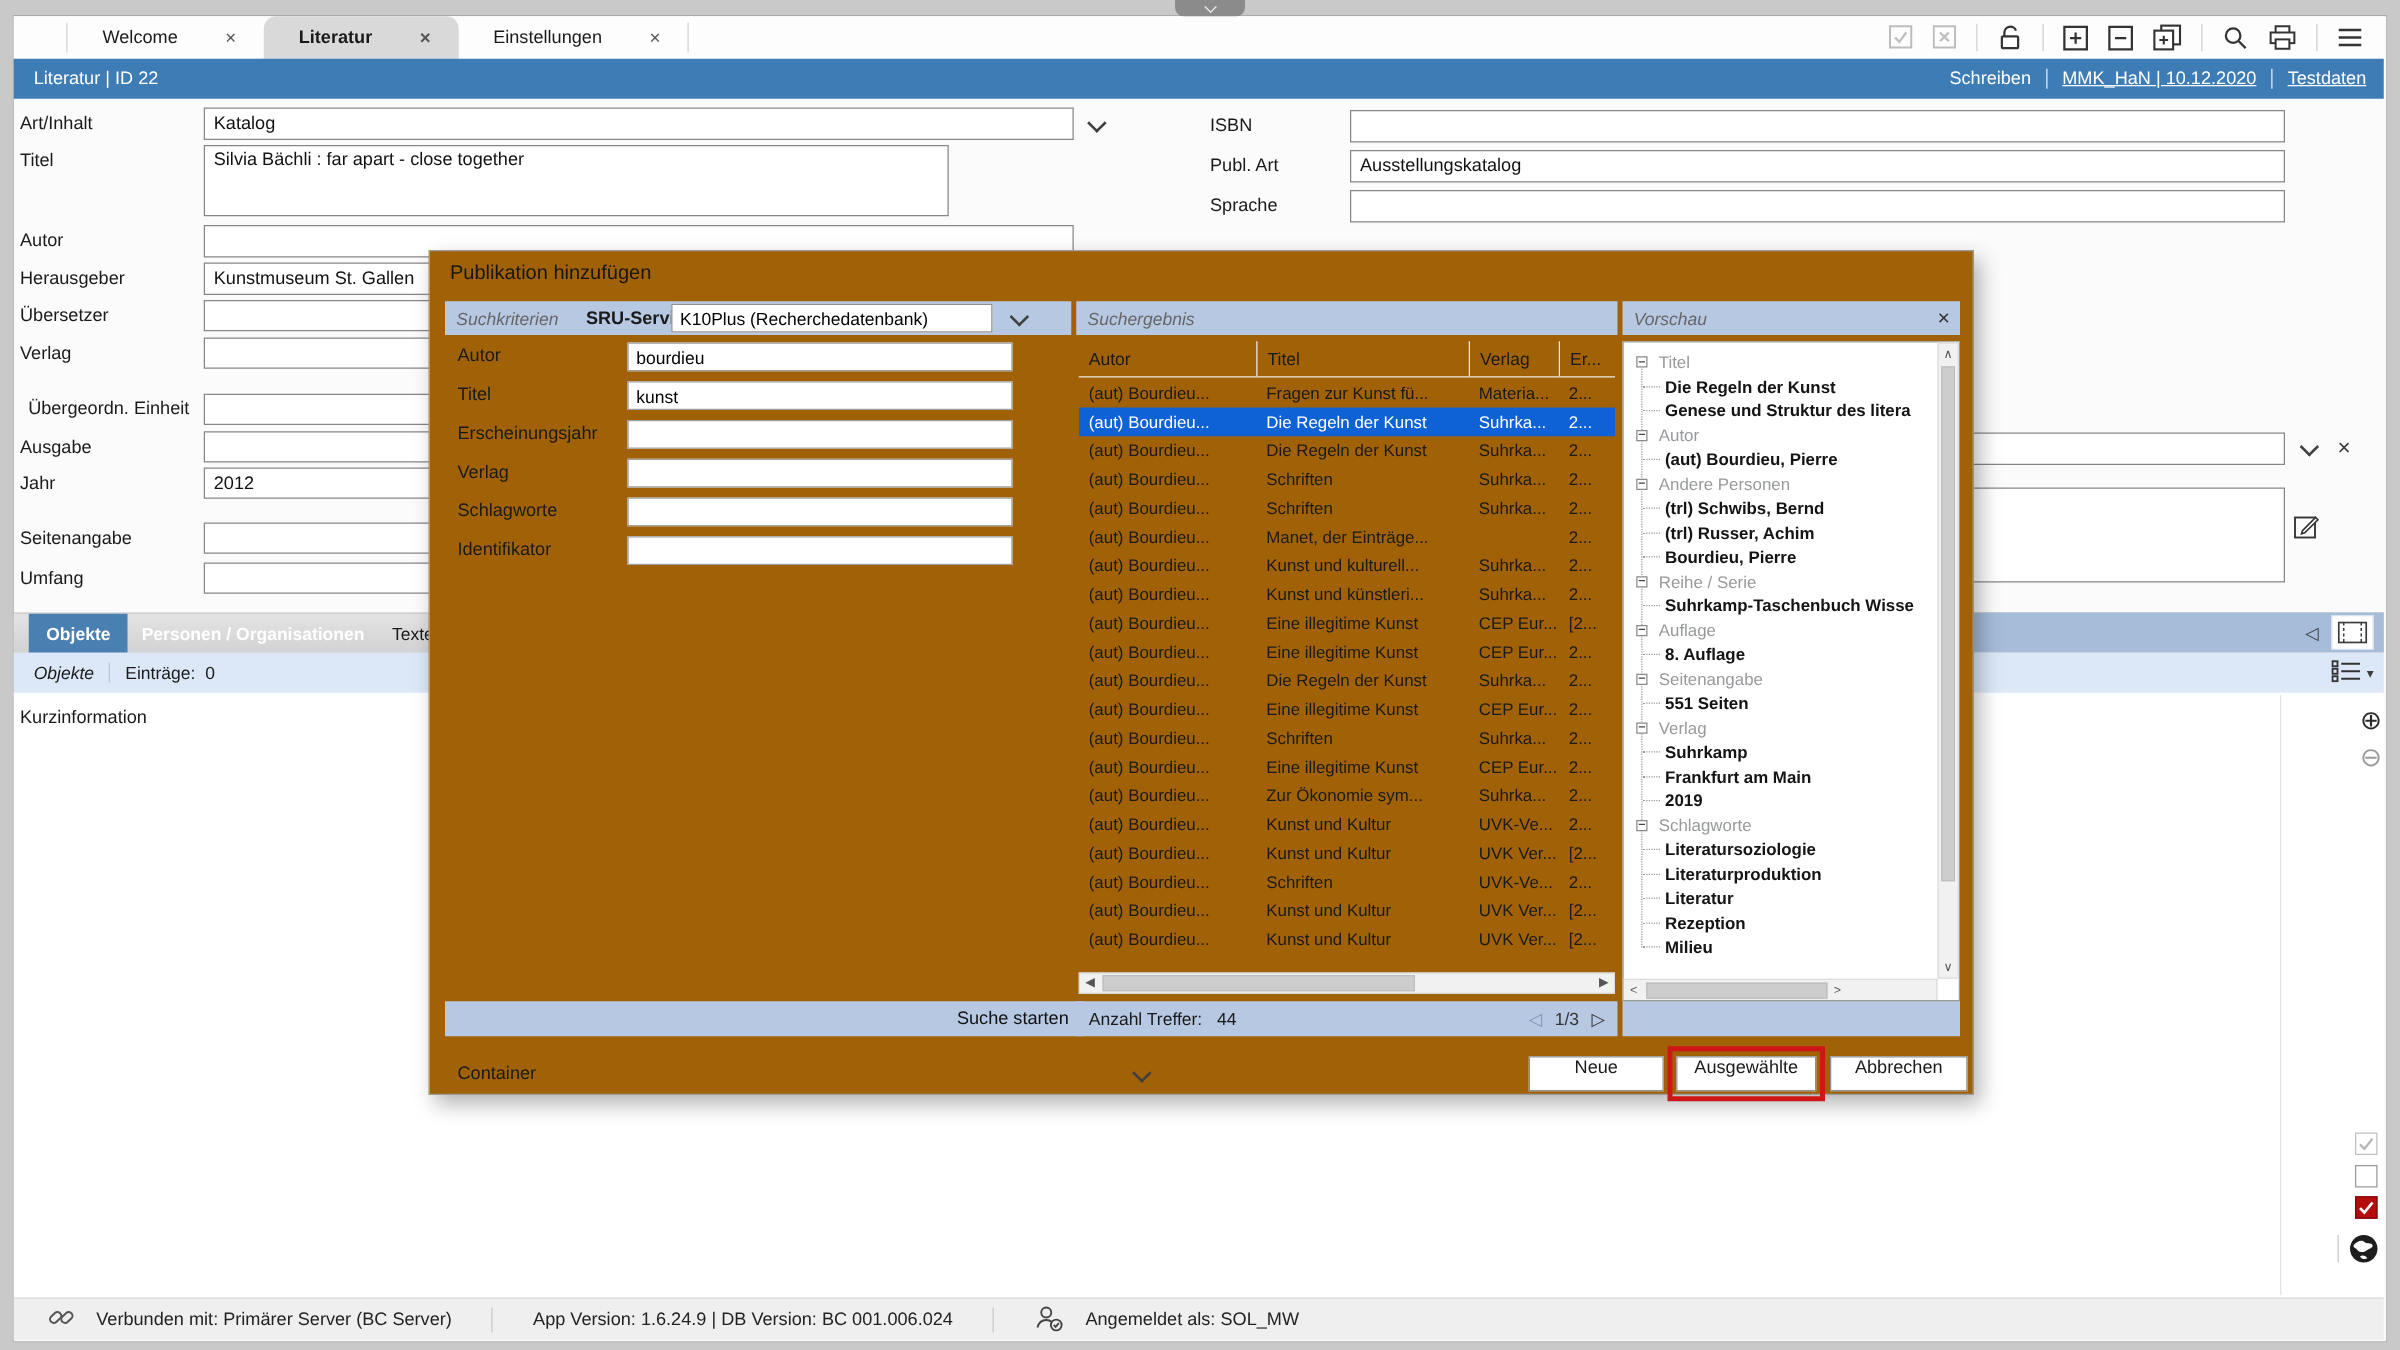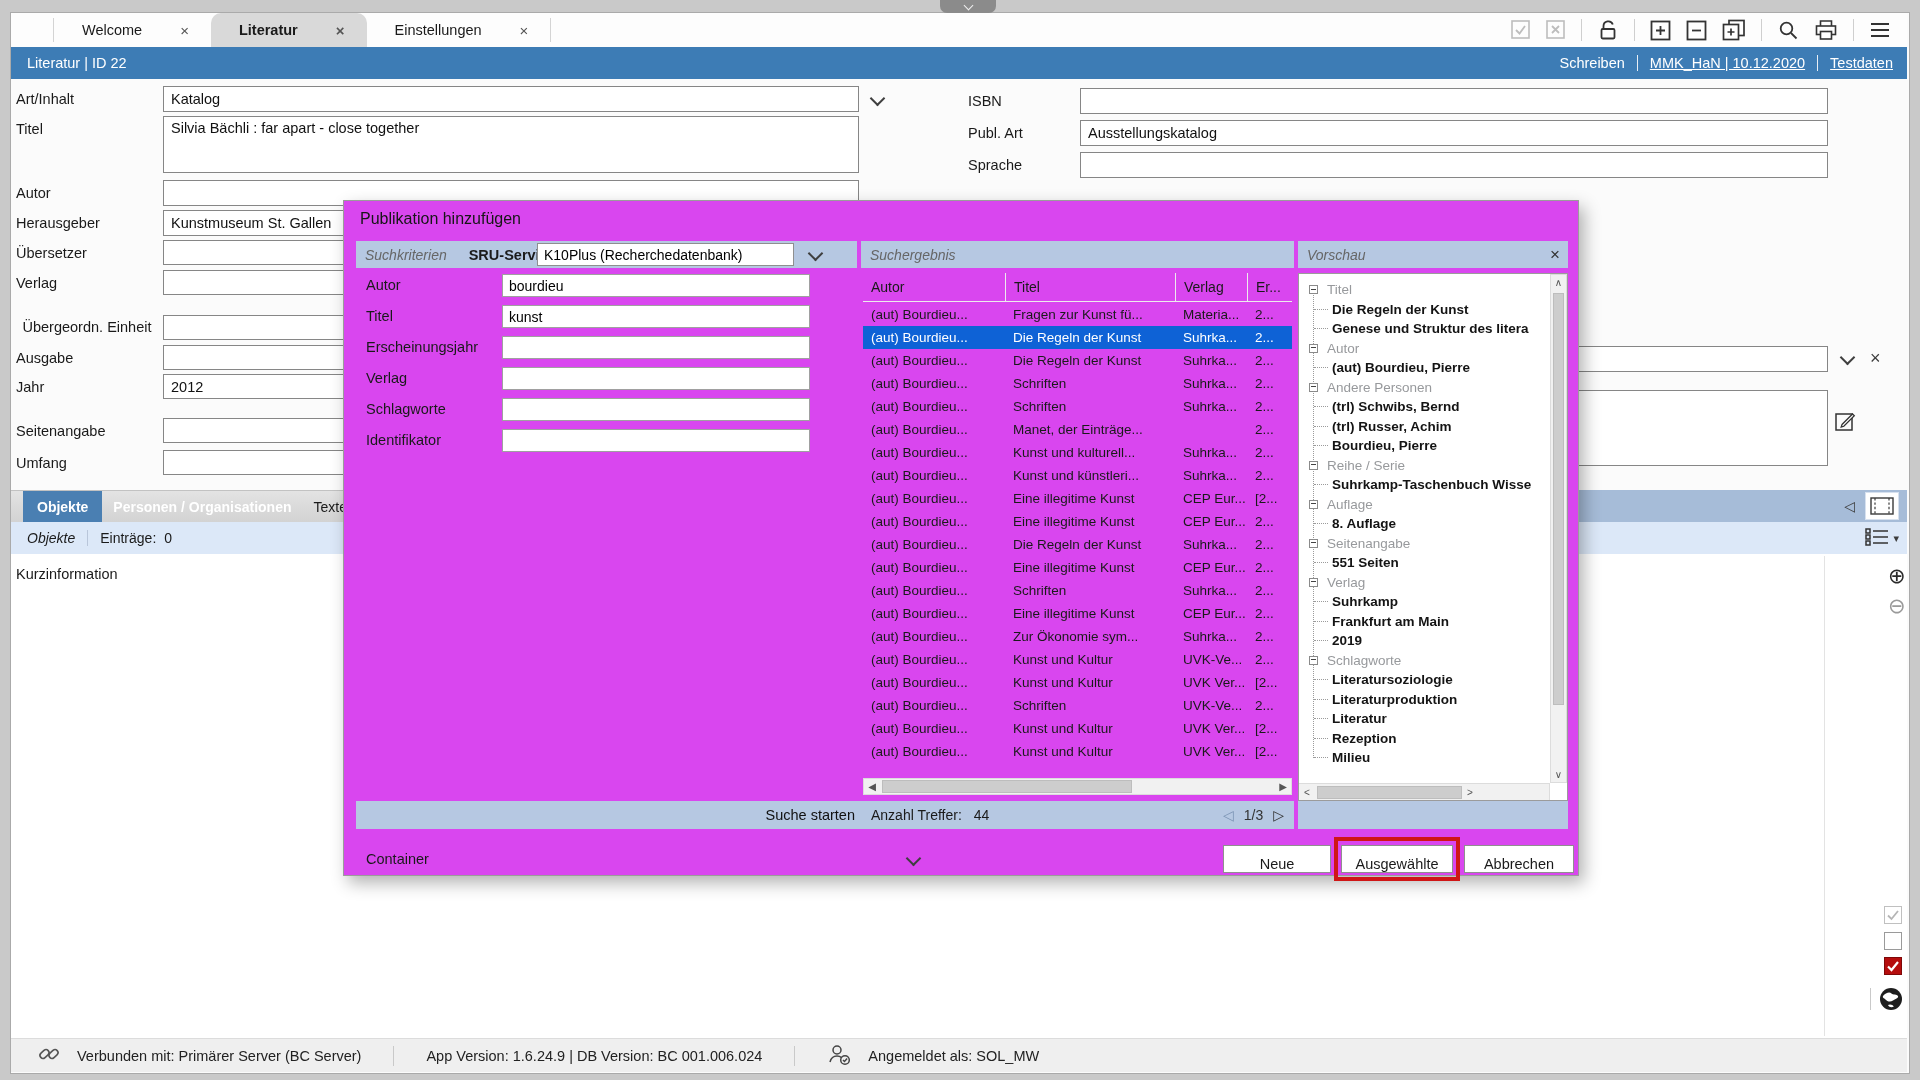--- a/index.html
+++ b/index.html
@@ -65,21 +65,21 @@
       display:flex;align-items:center;justify-content:center;}
   .cb.dis{border-color:#c0c0c0;}
   .cb.red{background:#b50d0d;border-color:#7e0808;}
 
   
   .status{left:11px;top:1038px;width:1896px;height:34px;background:#efefef;border-top:1px solid #dcdcdc;
           display:flex;align-items:center;font-size:14.5px;color:#222;gap:16px;padding-left:26px;box-sizing:border-box;}
   .sdiv{width:1px;height:20px;background:#c9c9c9;margin:0 16px;}
 
   
-  .dlg{left:343px;top:200px;width:1234px;height:674px;background:#d946ef;border:1px solid #9b9b9b;
+  .dlg{left:343px;top:200px;width:1234px;height:674px;background:#a16207;border:1px solid #9b9b9b;
        box-shadow:5px 7px 16px rgba(0,0,0,.30);}
   .dtitle{position:absolute;left:16px;top:9px;font-size:16px;color:#161616;}
   .band{position:absolute;top:40px;height:27px;background:#b6c8e2;display:flex;align-items:center;box-sizing:border-box;}
   .bandlab{font-style:italic;color:#666;font-size:14px;padding-left:9px;}
   .dfield{position:absolute;left:158px;width:308px;height:23px;box-sizing:border-box;border:1px solid #a0a0a0;
           background:#fff;font-family:"Liberation Sans",sans-serif;font-size:14px;padding:0 6px;}
   .dlab{position:absolute;left:22px;font-size:14.5px;}
   .bandfoot{position:absolute;top:600px;height:28px;background:#b6c8e2;display:flex;align-items:center;box-sizing:border-box;}
 
   
@@ -109,21 +109,21 @@
   .titem.group{color:#97999c;padding-left:26px;}
   .titem.leaf{padding-left:31px;color:#141414;font-weight:bold;}
   .titem.leaf::before{content:"";position:absolute;left:13px;top:9px;width:14px;border-top:1px dotted #9b9b9b;}
   .texp{display:none;}
   .titem.group .texp{display:block;position:absolute;left:8px;top:5px;width:9px;height:9px;
         border:1px solid #8a8a8a;background:#fff;box-sizing:border-box;}
   .titem.group .texp::after{content:"";position:absolute;left:1px;top:2.6px;width:5px;border-top:1px solid #444;}
 
   
   .btn{position:absolute;height:28px;box-sizing:border-box;border:1px solid #8f8f8f;background:#fff;
-       font-size:14.5px;display:flex;align-items:flex-end;justify-content:center;}
+       font-size:14.5px;display:flex;align-items:flex-start;justify-content:center;}
   .redbox{position:absolute;left:990px;top:636px;width:126px;height:44px;border:4px solid #cf1616;box-sizing:border-box;z-index:5;}
   .pagin{display:flex;align-items:center;gap:10px;font-size:14px;color:#333;}
 </style>
 </head>
 <body>
 
 <div id="app">
 
   <div class="abs win"></div>
 
@@ -219,21 +219,21 @@
       <span class="wsep"></span>
       <span class="tlink">Testdaten</span>
     </span>
   </div>
 
   <span class="flabel" style="top:91px;">Art/Inhalt</span>
   <input class="fin abs" style="left: 163px; top: 86px; width: 696px; height: 26px;" readonly="" value="Katalog">
   <span class="abs chev" style="left:872px;top:93px;"></span>
 
   <span class="flabel" style="top:121px;">Titel</span>
-  <textarea class="fta abs" style="left: 163px; top: 116px; width: 696px; height: 57px;" readonly="">Silvia Bächli : far apart - close together</textarea>
+  <textarea class="fta abs" style="left: 163px; top: 116px; width: 596px; height: 57px;" readonly="">Silvia Bächli : far apart - close together</textarea>
 
   <span class="flabel" style="top:185px;">Autor</span>
   <input class="fin abs" style="left: 163px; top: 180px; width: 696px; height: 26px;" readonly="" value="">
 
   <span class="flabel" style="top:215px;">Herausgeber</span>
   <input class="fin abs" style="left: 163px; top: 210px; width: 696px; height: 26px;" readonly="" value="Kunstmuseum St. Gallen">
 
   <span class="flabel" style="top:245px;">Übersetzer</span>
   <input class="fin abs" style="left: 163px; top: 240px; width: 696px; height: 25px;" readonly="" value="">
 

